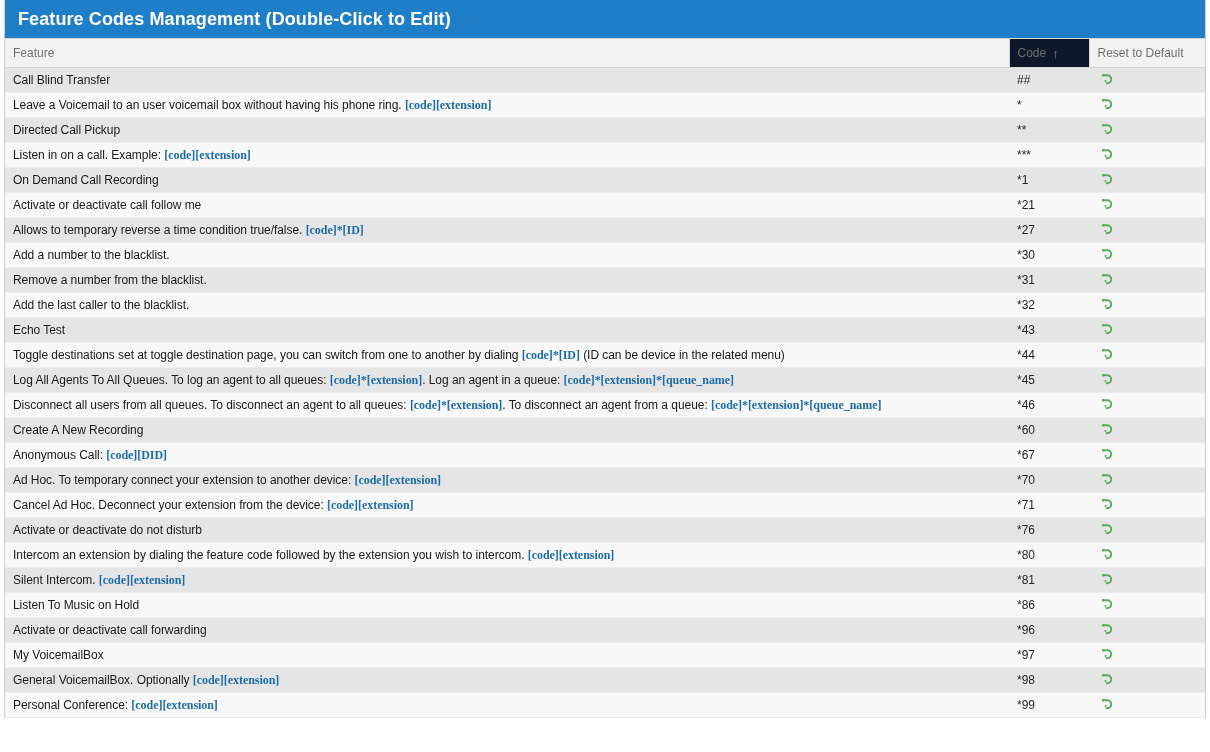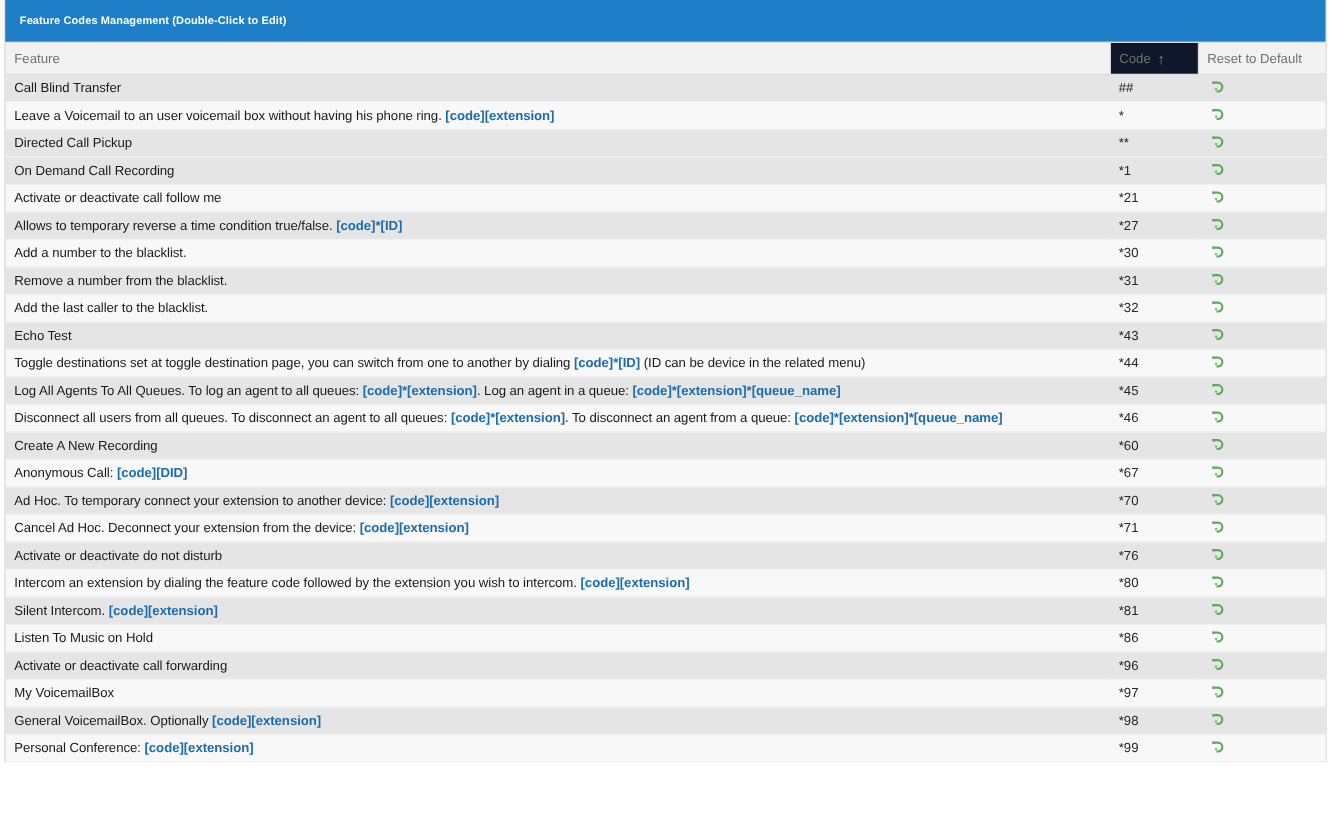--- a/index.html
+++ b/index.html
@@ -37,21 +37,21 @@
     background: #1e7ec8;
     height: 38px;
     display: flex;
     align-items: center;
     padding: 0 0 0 12px;
     box-sizing: border-box;
     border-left: 1px solid #1e7ec8;
   }
   .titlebar-text {
     color: #ffffff;
-    font-size: 10px;
+    font-size: 18px;
     font-weight: bold;
     letter-spacing: 0.1px;
     white-space: nowrap;
   }
 
   
   table.grid {
     width: 100%;
     border-collapse: collapse;
     table-layout: fixed;
@@ -121,20 +121,21 @@
     padding-left: 8px;
   }
   td.cell-reset {
     text-align: left;
     padding-left: 10px;
   }
 
   .token {
     color: #1b6cac;
     font-weight: bold;
+    font-family: Liberation Serif, serif;
   }
 
   
   .reset-icon {
     display: inline-block;
     width: 16px;
     height: 16px;
     vertical-align: middle;
     cursor: pointer;
     line-height: 0;
@@ -198,20 +199,29 @@
           </tr>
           <tr class="data-row">
             <td class="cell-feature"><span>Directed Call Pickup</span></td>
             <td class="cell-code">**</td>
             <td class="cell-reset"><span class="reset-icon"><svg viewBox="0 0 16 16" width="16" height="16" aria-hidden="true">
                   <path d="M3.2 2.2 h5.0 a5.0 5.0 0 0 1 0 10.0 h-1.3 v-2.0 h1.3 a3.0 3.0 0 0 0 0 -6.0 h-5.0 z" fill="#5aad5a"></path>
                   <path d="M5.2 8.2 l2.6 0 l-1.3 2.6 z" fill="#5aad5a"></path>
                   <rect x="3.2" y="2.2" width="2.0" height="2.2" fill="#5aad5a"></rect>
                 </svg></span></td>
           </tr>
+          <tr class="data-row alt">
+            <td class="cell-feature"><span>Listen in on a call. Example: </span><span class="token">[code][extension]</span></td>
+            <td class="cell-code">***</td>
+            <td class="cell-reset"><span class="reset-icon"><svg viewBox="0 0 16 16" width="16" height="16" aria-hidden="true">
+                  <path d="M3.2 2.2 h5.0 a5.0 5.0 0 0 1 0 10.0 h-1.3 v-2.0 h1.3 a3.0 3.0 0 0 0 0 -6.0 h-5.0 z" fill="#5aad5a"></path>
+                  <path d="M5.2 8.2 l2.6 0 l-1.3 2.6 z" fill="#5aad5a"></path>
+                  <rect x="3.2" y="2.2" width="2.0" height="2.2" fill="#5aad5a"></rect>
+                </svg></span></td>
+          </tr>
           <tr class="data-row">
             <td class="cell-feature"><span>On Demand Call Recording</span></td>
             <td class="cell-code">*1</td>
             <td class="cell-reset"><span class="reset-icon"><svg viewBox="0 0 16 16" width="16" height="16" aria-hidden="true">
                   <path d="M3.2 2.2 h5.0 a5.0 5.0 0 0 1 0 10.0 h-1.3 v-2.0 h1.3 a3.0 3.0 0 0 0 0 -6.0 h-5.0 z" fill="#5aad5a"></path>
                   <path d="M5.2 8.2 l2.6 0 l-1.3 2.6 z" fill="#5aad5a"></path>
                   <rect x="3.2" y="2.2" width="2.0" height="2.2" fill="#5aad5a"></rect>
                 </svg></span></td>
           </tr>
           <tr class="data-row alt">

